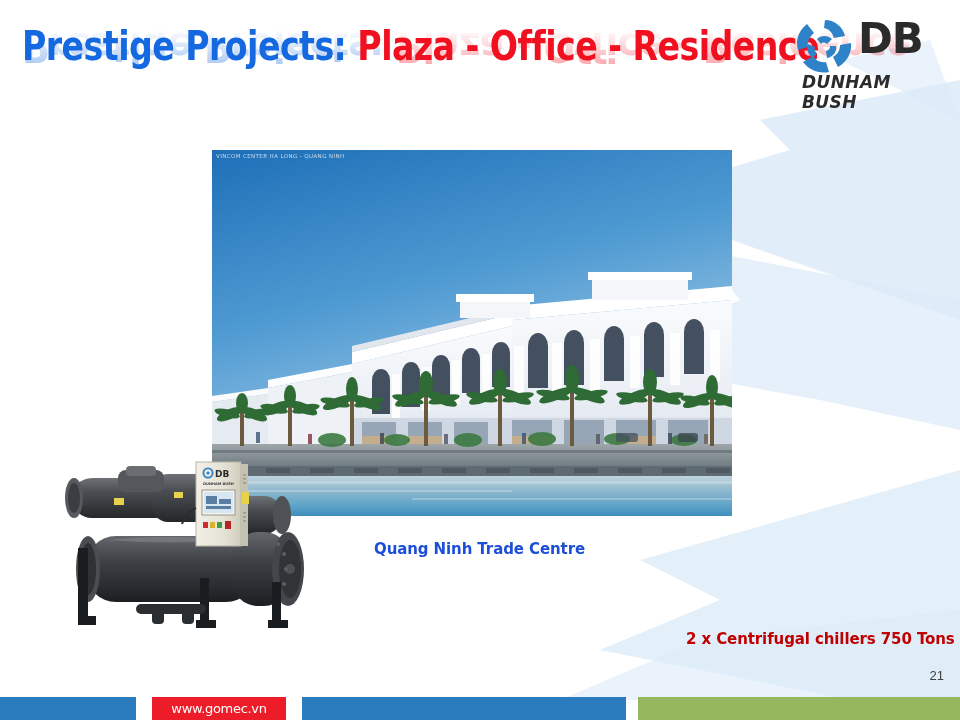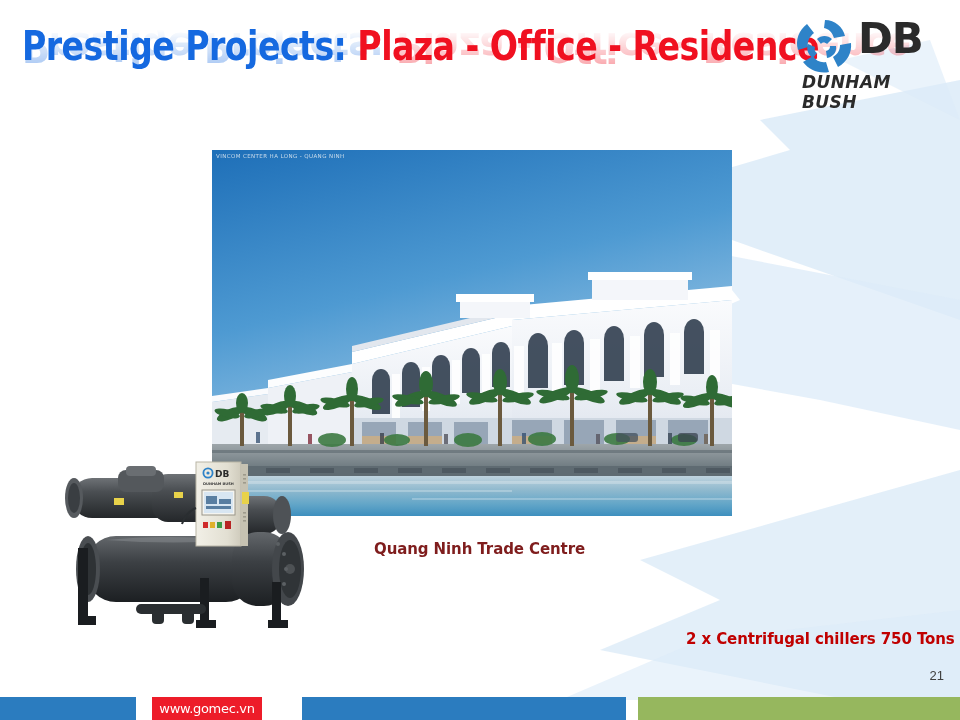--- a/index.html
+++ b/index.html
@@ -130,21 +130,21 @@
 
   
   .caption-project {
     position: absolute;
     left: 374px;
     top: 540px;
     z-index: 6;
     font-family: "DejaVu Sans", sans-serif;
     font-weight: bold;
     font-size: 15px;
-    color: #7f1d1d;
+    color: #1d4ed8;
     letter-spacing: -0.1px;
     white-space: nowrap;
   }
   .caption-equipment {
     position: absolute;
     left: 686px;
     top: 594px;
     z-index: 6;
     font-family: "DejaVu Sans", sans-serif;
     font-weight: bold;
@@ -163,21 +163,21 @@
     z-index: 6;
     font-family: Liberation Sans, sans-serif;
     font-size: 13px;
     color: #404040;
   }
 
   
   .footer { position: absolute; left: 0; top: 697px; width: 960px; height: 23px; z-index: 7; }
   .fbar { position: absolute; top: 0; height: 23px; }
   .fbar-1 { left: 0px;   width: 136px; background: #2B7CBF; }
-  .fbar-2 { left: 152px; width: 110px; background: #ED1C29; }
+  .fbar-2 { left: 152px; width: 134px; background: #ED1C29; }
   .fbar-3 { left: 302px; width: 324px; background: #2B7CBF; }
   .fbar-4 { left: 638px; width: 322px; background: #96B75E; }
   .fbar-url {
     position: absolute;
     left: 0; right: 0; top: 4px;
     text-align: center;
     color: #ffffff;
     font-family: "DejaVu Sans", sans-serif;
     font-size: 13px;
     letter-spacing: -0.3px;

